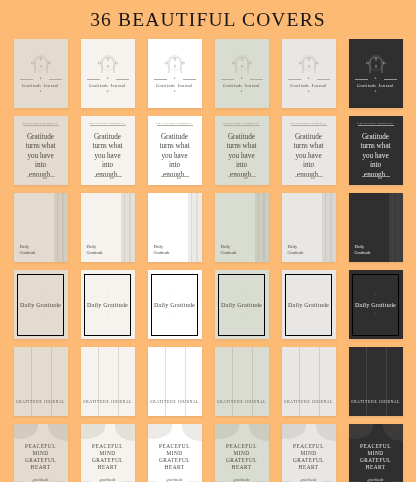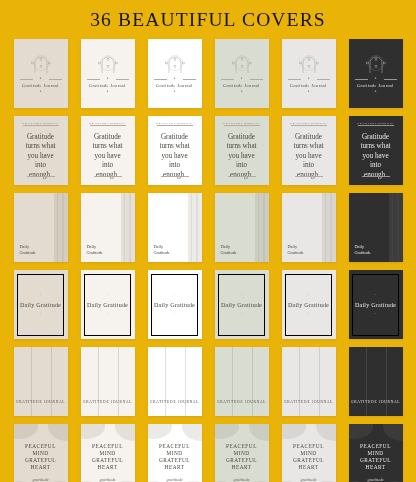--- a/index.html
+++ b/index.html
@@ -12,21 +12,21 @@
 
   body {
     background: #f4f3f1;
     font-family: "Liberation Serif", serif;
   }
 
   #page {
     position: relative;
     width: 416px;
     height: 482px;
-    background: #eab308;
+    background: #fdba74;
     padding: 0;
   }
 
   
   #title-bar {
     width: 100%;
     text-align: center;
     padding-top: 9px;
     padding-bottom: 7px;
   }

